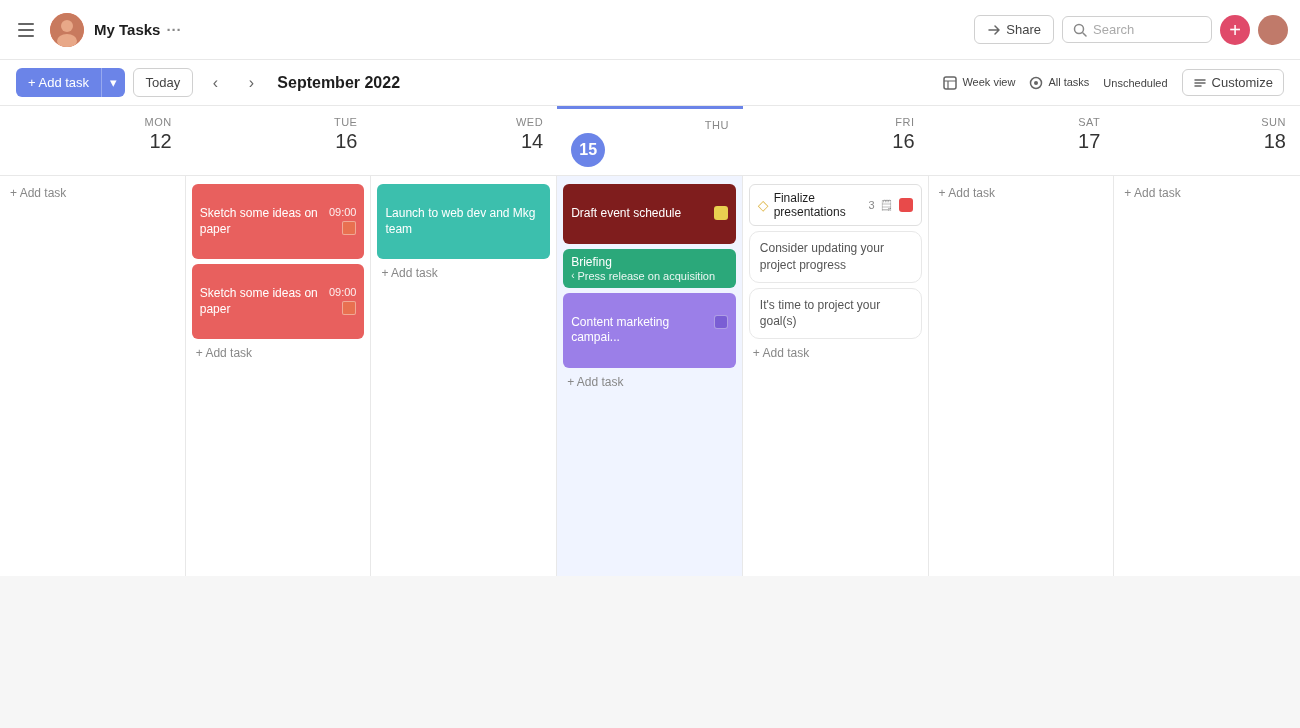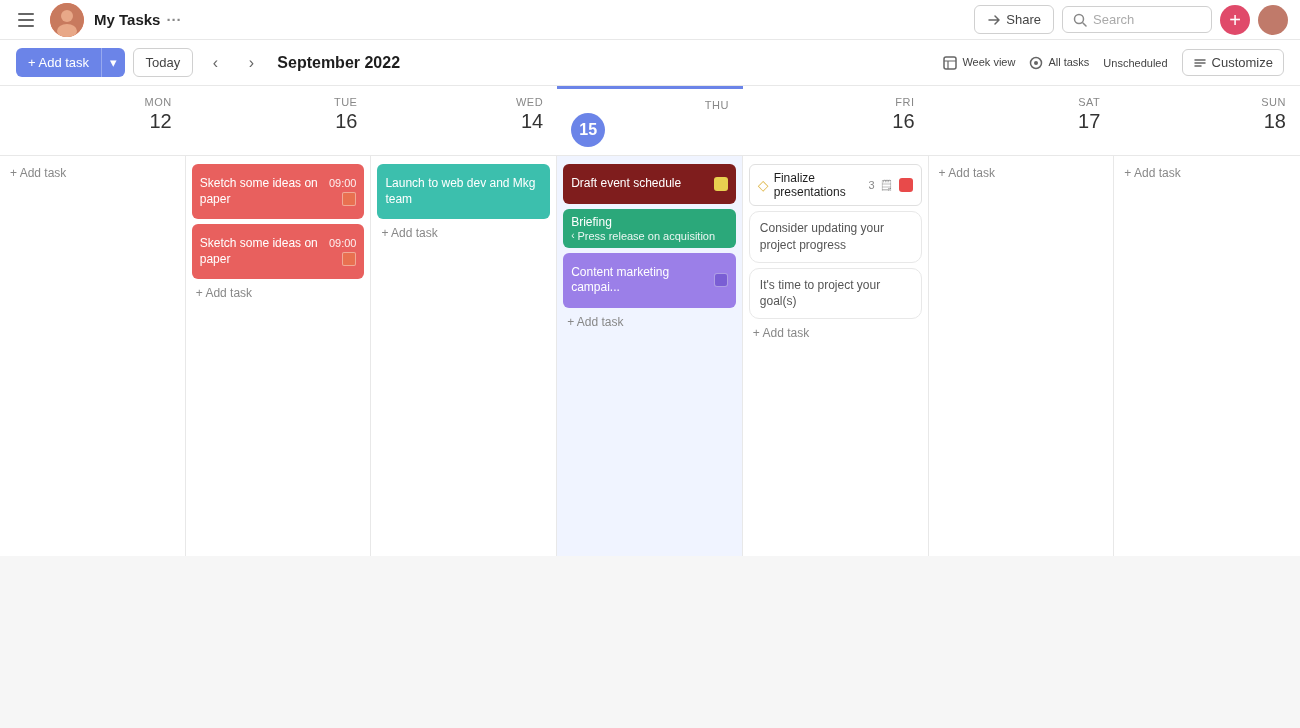--- a/index.html
+++ b/index.html
@@ -1,20 +1,20 @@
 <!DOCTYPE html>
 <html><head>
   <meta charset="utf-8">
   <style>
     * { box-sizing: border-box; margin: 0; padding: 0; }
     body { font-family: -apple-system, BlinkMacSystemFont, 'Segoe UI', sans-serif; background: #f6f6f6; color: #1e1e1e; font-size: 13px; }
 
     
     .top-nav {
-      display: flex; align-items: center; height: 40px;
+      display: flex; align-items: center; height: 60px;
       background: #fff; border-bottom: 1px solid #e8e8e8;
       padding: 0 12px; gap: 10px;
     }
     .hamburger-btn { width: 28px; height: 28px; display: flex; align-items: center; justify-content: center; cursor: pointer; border-radius: 4px; }
     .avatar-btn { width: 34px; height: 34px; border-radius: 50%; background: #e87c5e; overflow: hidden; cursor: pointer; flex-shrink: 0; display: flex; align-items: center; justify-content: center; font-weight: bold; color: white; font-size: 14px; }
     .page-title { display: flex; align-items: center; gap: 6px; font-weight: 600; font-size: 15px; }
     .title-chevron { color: #888; cursor: pointer; }
     .nav-tabs { display: flex; gap: 0; margin-left: 4px; }
     .nav-tab { padding: 6px 12px; font-size: 13px; color: #666; cursor: pointer; border-bottom: 2px solid transparent; text-decoration: none; }
     .nav-tab.active { color: #1e1e1e; border-bottom: 2px solid #1e1e1e; font-weight: 500; }
@@ -88,22 +88,22 @@
     }
     .day-col {
       border-right: 1px solid #e8e8e8; padding: 8px 6px; min-height: 300px;
       display: flex; flex-direction: column; gap: 5px; background: #fff;
     }
     .day-col:last-child { border-right: none; }
     .thu-col { background: #f0f4ff; }
 
     
     .task-card {
-      border-radius: 6px; padding: 12px 8px; font-size: 12px; cursor: pointer;
-      display: flex; align-items: center; justify-content: space-between; gap: 4px;
+      border-radius: 6px; padding: 22px 8px; font-size: 12px; cursor: pointer;
+      display: flex; align-items: flex-start; justify-content: space-between; gap: 4px;
     }
     .task-card.red { background: #e8605e; color: white; }
     .task-card.teal { background: #3cbfad; color: white; }
     .task-card.purple { background: #9b7fe8; color: white; }
     .task-card .card-text { flex: 1; line-height: 1.3; font-weight: 500; }
     .task-card .card-time { font-size: 11px; opacity: 0.9; white-space: nowrap; }
     .task-card .card-icon { width: 14px; height: 14px; border-radius: 2px; flex-shrink: 0; }
 
     .add-task-link {
       color: #888; font-size: 12px; cursor: pointer; padding: 2px 4px;

